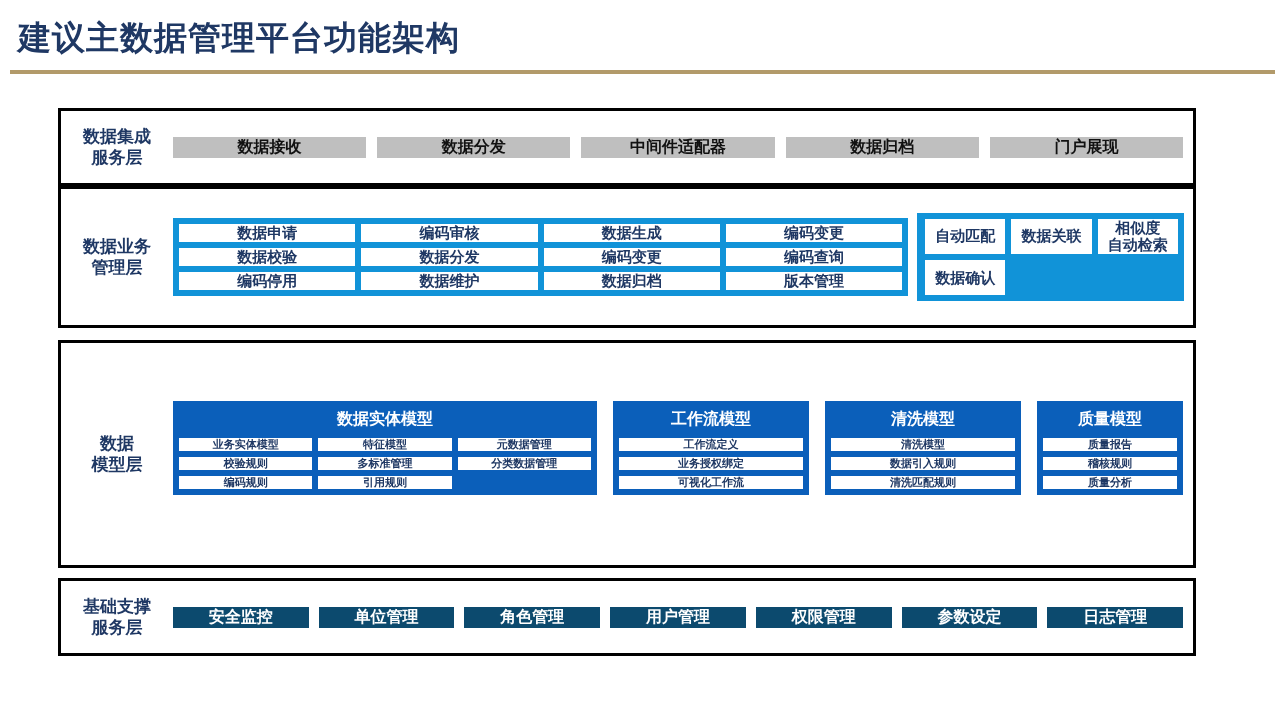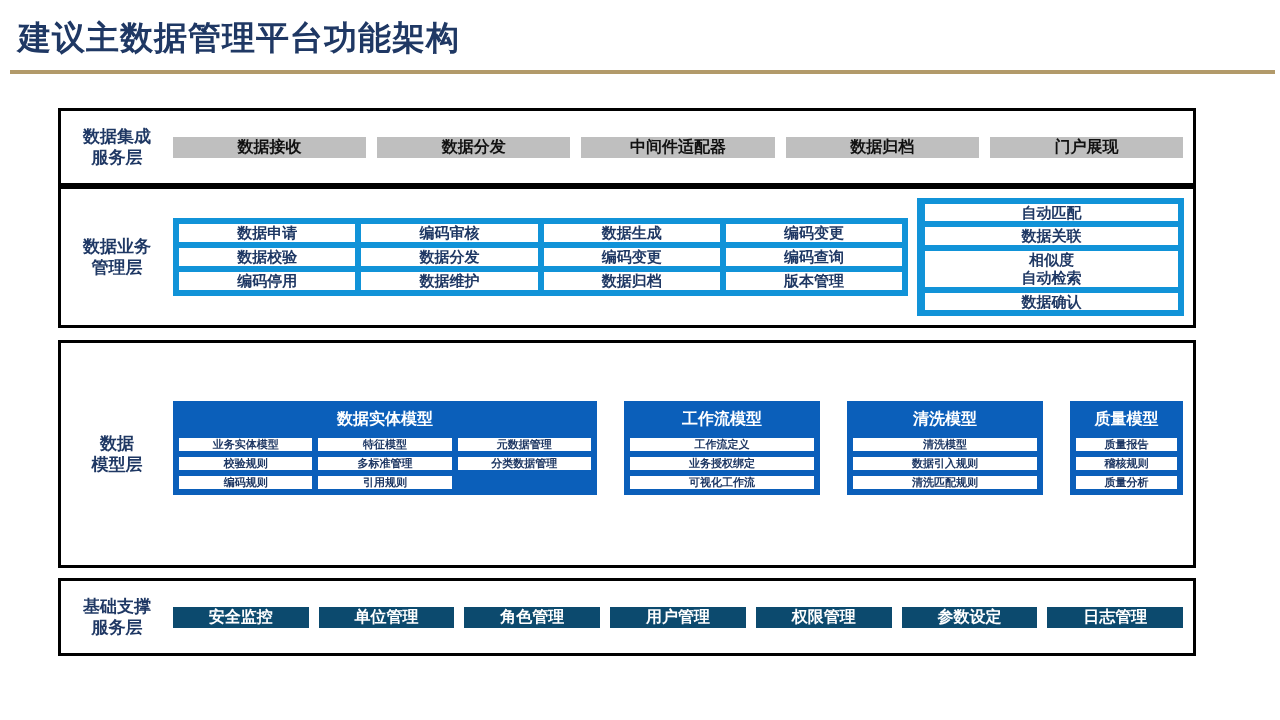--- a/index.html
+++ b/index.html
@@ -95,37 +95,37 @@
   .azure-group {
     background: #1193d8;
     display: grid;
     grid-auto-flow: column;
     grid-template-rows: 1fr 1fr;
     gap: 6px;
     padding: 6px;
     box-sizing: border-box;
   }
   .azure-group.main { flex: 0 0 735px; grid-template-columns: repeat(4, 1fr); grid-auto-flow: row; }
-  .azure-group.side { flex: 1 1 0; grid-template-columns: repeat(1, 1fr); grid-auto-flow: row; padding-left: 8px; }
+  .azure-group.side { flex: 1 1 0; grid-template-columns: repeat(3, 1fr); grid-auto-flow: row; padding-left: 8px; }
   .white-cell {
     background: #ffffff;
     display: flex;
     align-items: center;
     justify-content: center;
     text-align: center;
     font-size: 15px;
     font-weight: bold;
     color: #1f3864;
     line-height: 1.18;
     white-space: pre-line;
   }
 
   
   #layer-model { top: 340px; height: 228px; }
-  #layer-model .layer-body { padding: 8px 10px 20px 0; gap: 27px; }
+  #layer-model .layer-body { padding: 8px 10px 20px 0; gap: 16px; }
   .model-group {
     background: #0b5fba;
     display: flex;
     flex-direction: column;
     padding: 6px;
     box-sizing: border-box;
   }
   .model-group.entity { flex: 0 0 424px; }
   .model-group.flow   { flex: 0 0 196px; }
   .model-group.clean  { flex: 0 0 196px; }

